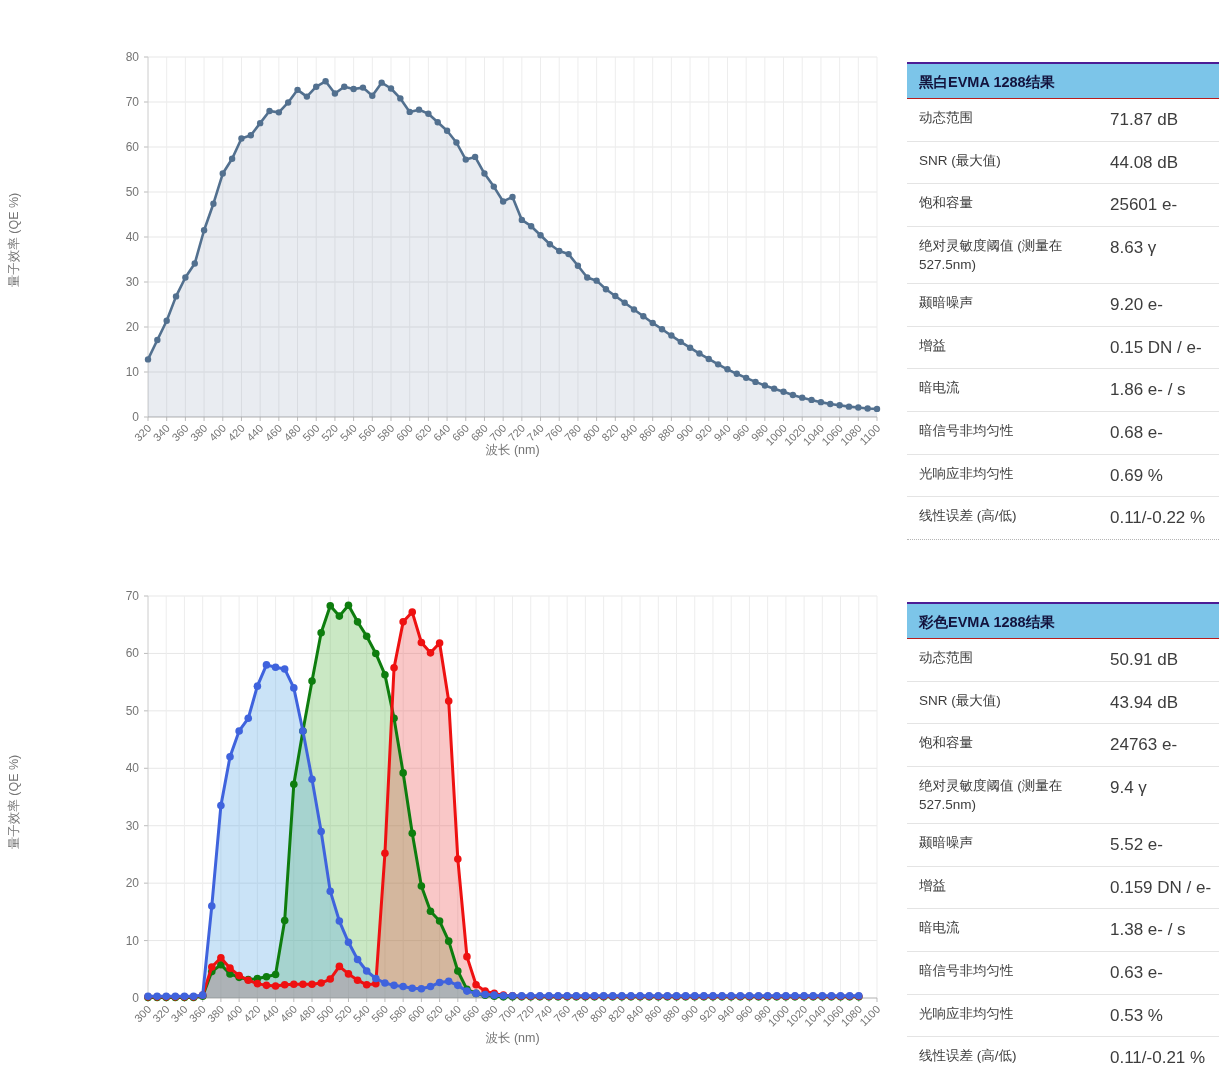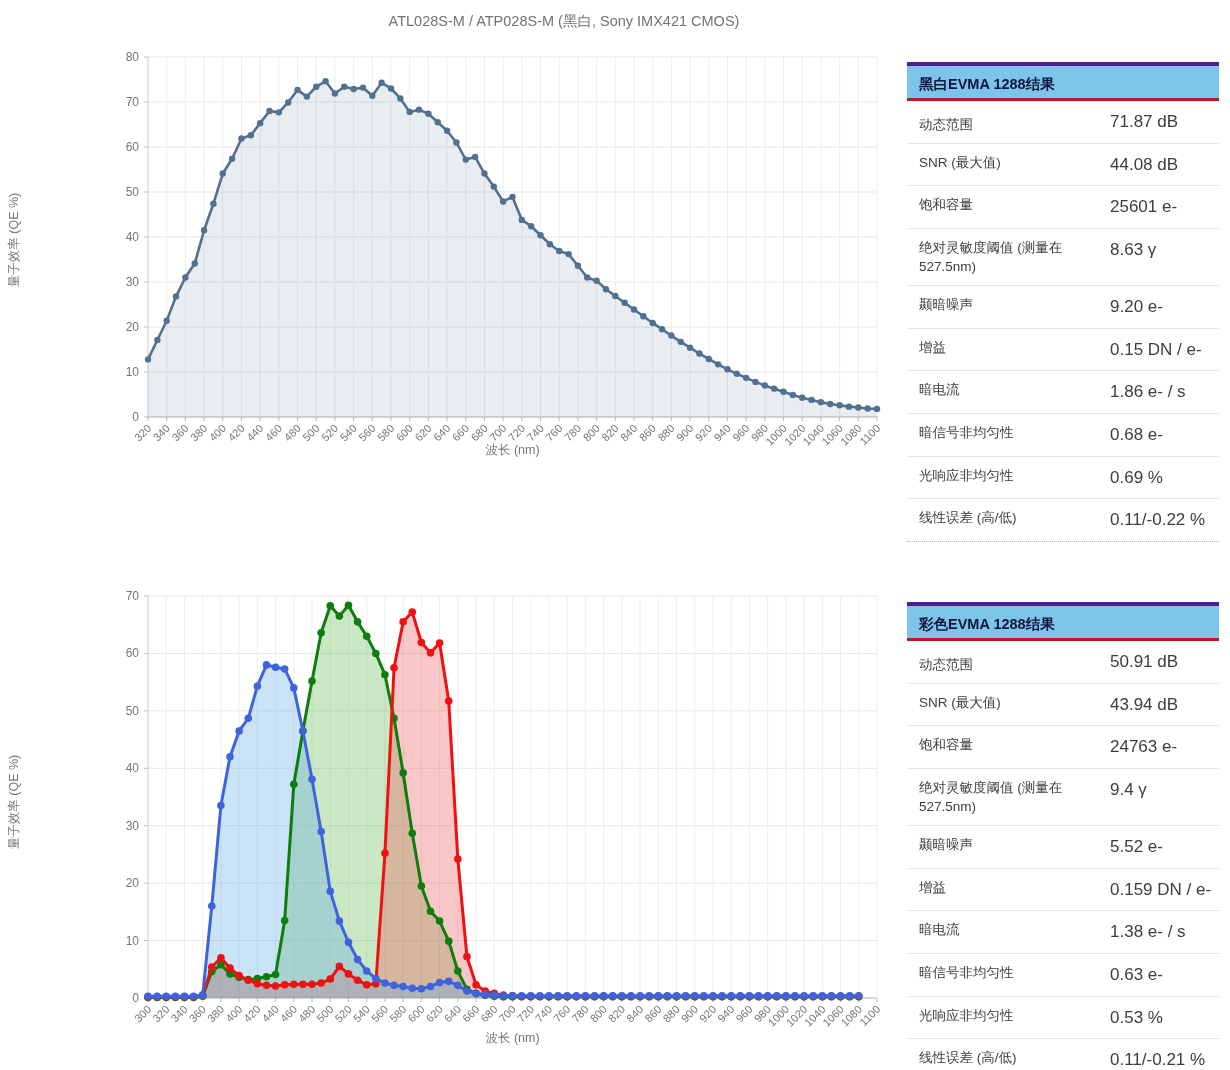--- a/index.html
+++ b/index.html
@@ -27,29 +27,29 @@
   #chart0 .chart-xlabel{top:442px;}
   #chart1 .chart-xlabel{top:490px;}
   svg.plot{position:absolute;top:0;left:0;}
 
   .qtable{
     position:absolute;left:907px;width:312px;background:#fff;
   }
   #table0{top:62px;}
   #table1{top:602px;}
   .qtable-header{
-    background:#7cc5e9;border-top:4px solid #4c1d95;
+    background:#7cc5e9;border-top:2px solid #4c1d95;
     height:36px;line-height:36px;padding-left:12px;box-sizing:border-box;
     font-size:14.5px;font-weight:bold;color:#13133d;
   }
   .qrow{
     display:flex;align-items:flex-start;border-top:1px solid #e4e4e4;
     padding:9px 0 8px 0;box-sizing:border-box;min-height:36px;
   }
-  .qrow:first-child{border-top:3px solid #b91c1c;align-items:flex-end;}
+  .qrow:first-child{border-top:1px solid #b91c1c;}
   .qtable-body{border-bottom:1px dotted #b5b5b5;}
   .qlabel{
     width:203px;padding-left:12px;box-sizing:border-box;
     font-size:13.5px;color:#3d3d3d;line-height:1.45;
   }
   .qvalue{
     flex:1;font-size:17px;color:#3d3d3d;line-height:1.45;
   }
 </style>
 </head>
@@ -291,21 +291,20 @@
         <circle cx="811.58" cy="399.90" r="3.2" fill="#52708f"></circle>
         <circle cx="820.92" cy="402.15" r="3.2" fill="#52708f"></circle>
         <circle cx="830.27" cy="403.95" r="3.2" fill="#52708f"></circle>
         <circle cx="839.62" cy="405.30" r="3.2" fill="#52708f"></circle>
         <circle cx="848.96" cy="406.65" r="3.2" fill="#52708f"></circle>
         <circle cx="858.31" cy="407.55" r="3.2" fill="#52708f"></circle>
         <circle cx="867.65" cy="408.45" r="3.2" fill="#52708f"></circle>
         <circle cx="877.00" cy="408.90" r="3.2" fill="#52708f"></circle>
       </g>
     </svg>
-  <div class="chart-title">ATL028S-M / ATP028S-M (黑白, Sony IMX421 CMOS)</div>
   <div class="chart-ylabel">量子效率 (QE %)</div>
   <div class="chart-xlabel">波长 (nm)</div>
 </div>
 
 <div class="chart-block" id="chart1">
   <svg class="plot" id="chart-svg-1" width="905" height="524">
       <g>
         <line x1="148" y1="400.57142857142856" x2="877" y2="400.57142857142856" stroke="#e7e7e7" stroke-width="1"></line>
         <line x1="148" y1="343.14285714285717" x2="877" y2="343.14285714285717" stroke="#e7e7e7" stroke-width="1"></line>
         <line x1="148" y1="285.7142857142857" x2="877" y2="285.7142857142857" stroke="#e7e7e7" stroke-width="1"></line>

